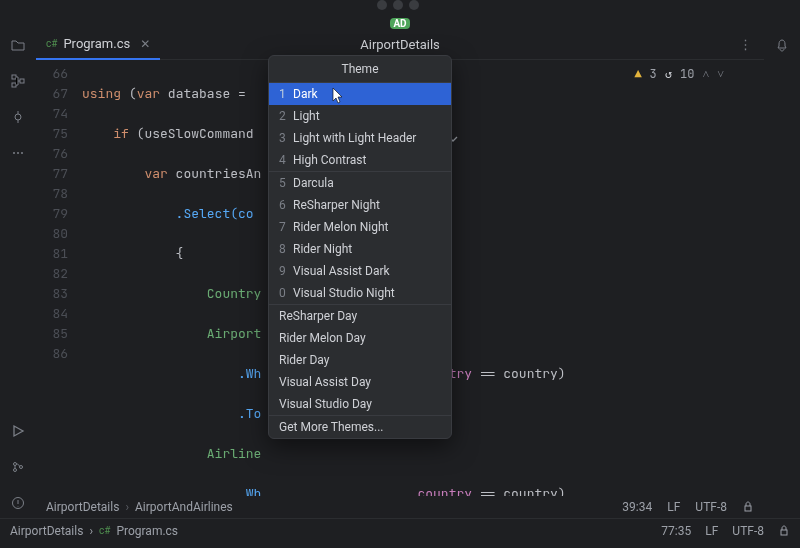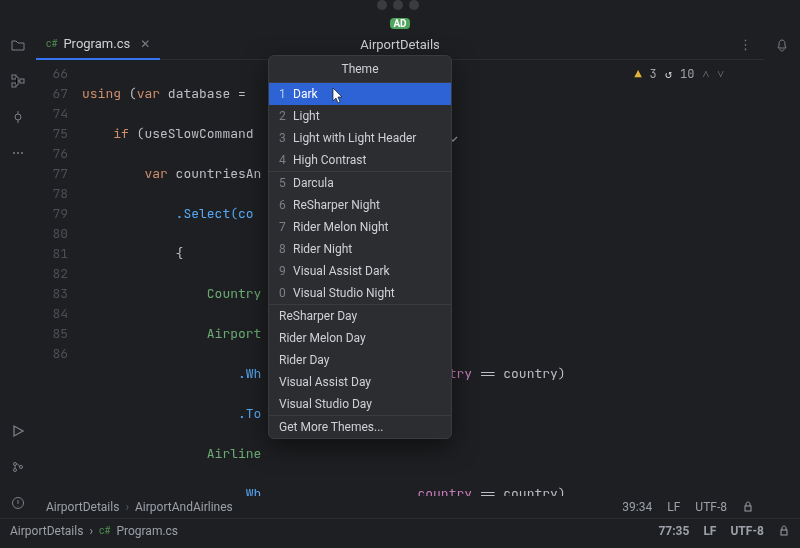--- a/index.html
+++ b/index.html
@@ -57,21 +57,21 @@
   .pitem.sel { background:#2e63d5; color:#fff;}
   .pitem.sel .num{color:#bcd;}
 
   .cursor-img{position:absolute; left:330px; top:86px; z-index:20;}
 
   .breadcrumb { height:22px; display:flex; align-items:center; padding:0 10px; font-size:12px; color:#9ca0a8; gap:6px;}
   .breadcrumb .sep{color:#5a5d63;}
   .br-right{margin-left:auto;display:flex;gap:15px;}
   .statusbar { height:24px; display:flex; align-items:center; padding:0 10px; font-size:12px; color:#9ca0a8; gap:6px; border-top:1px solid #2b2d30;}
   .statusbar .csicon{color:#4f8e4f;font-size:10px;}
-  .sb-right{margin-left:auto;display:flex;gap:14px;font-weight:bold;}
+  .sb-right{margin-left:auto;display:flex;gap:14px;}
   svg{display:block;}
 </style>
 </head>
 <body>
 
 <div class="titlebar">
   <div class="traffic">
     <div class="tdot"></div>
     <div class="tdot"></div>
     <div class="tdot"></div>

